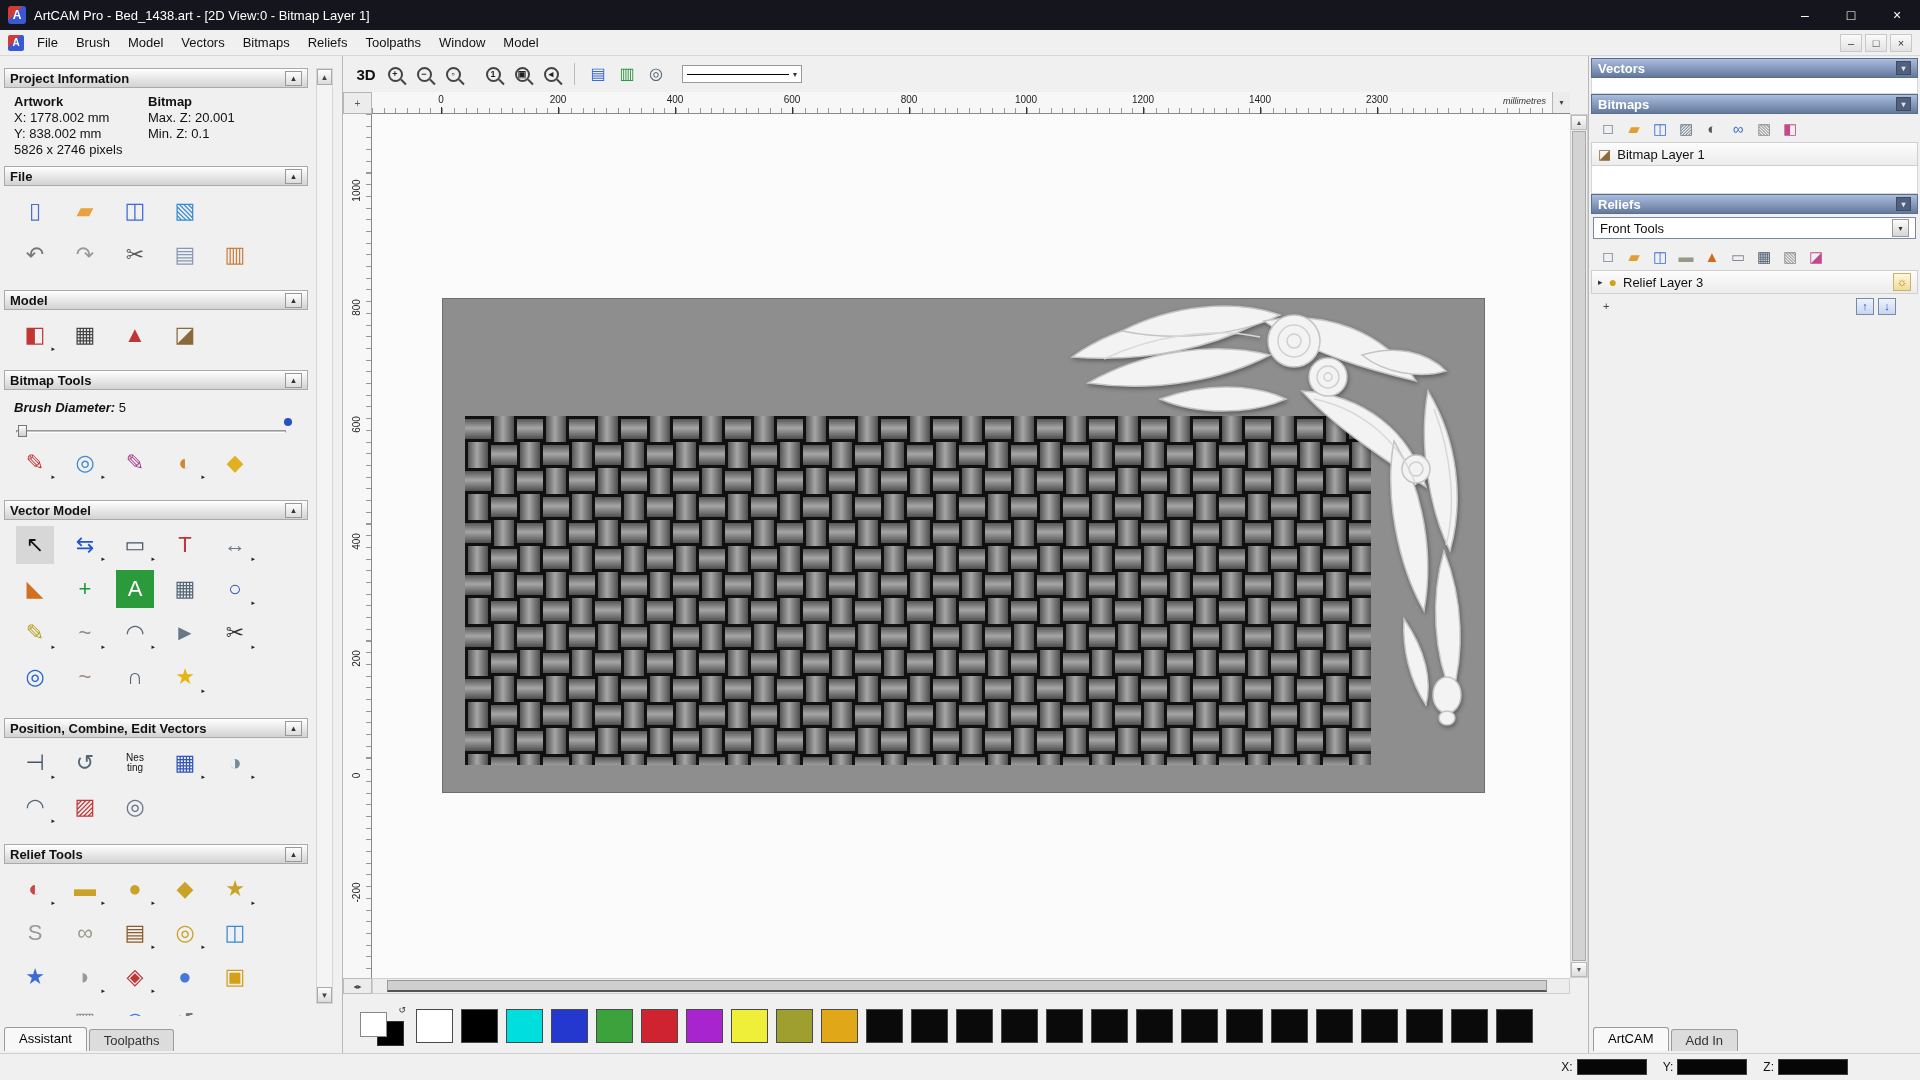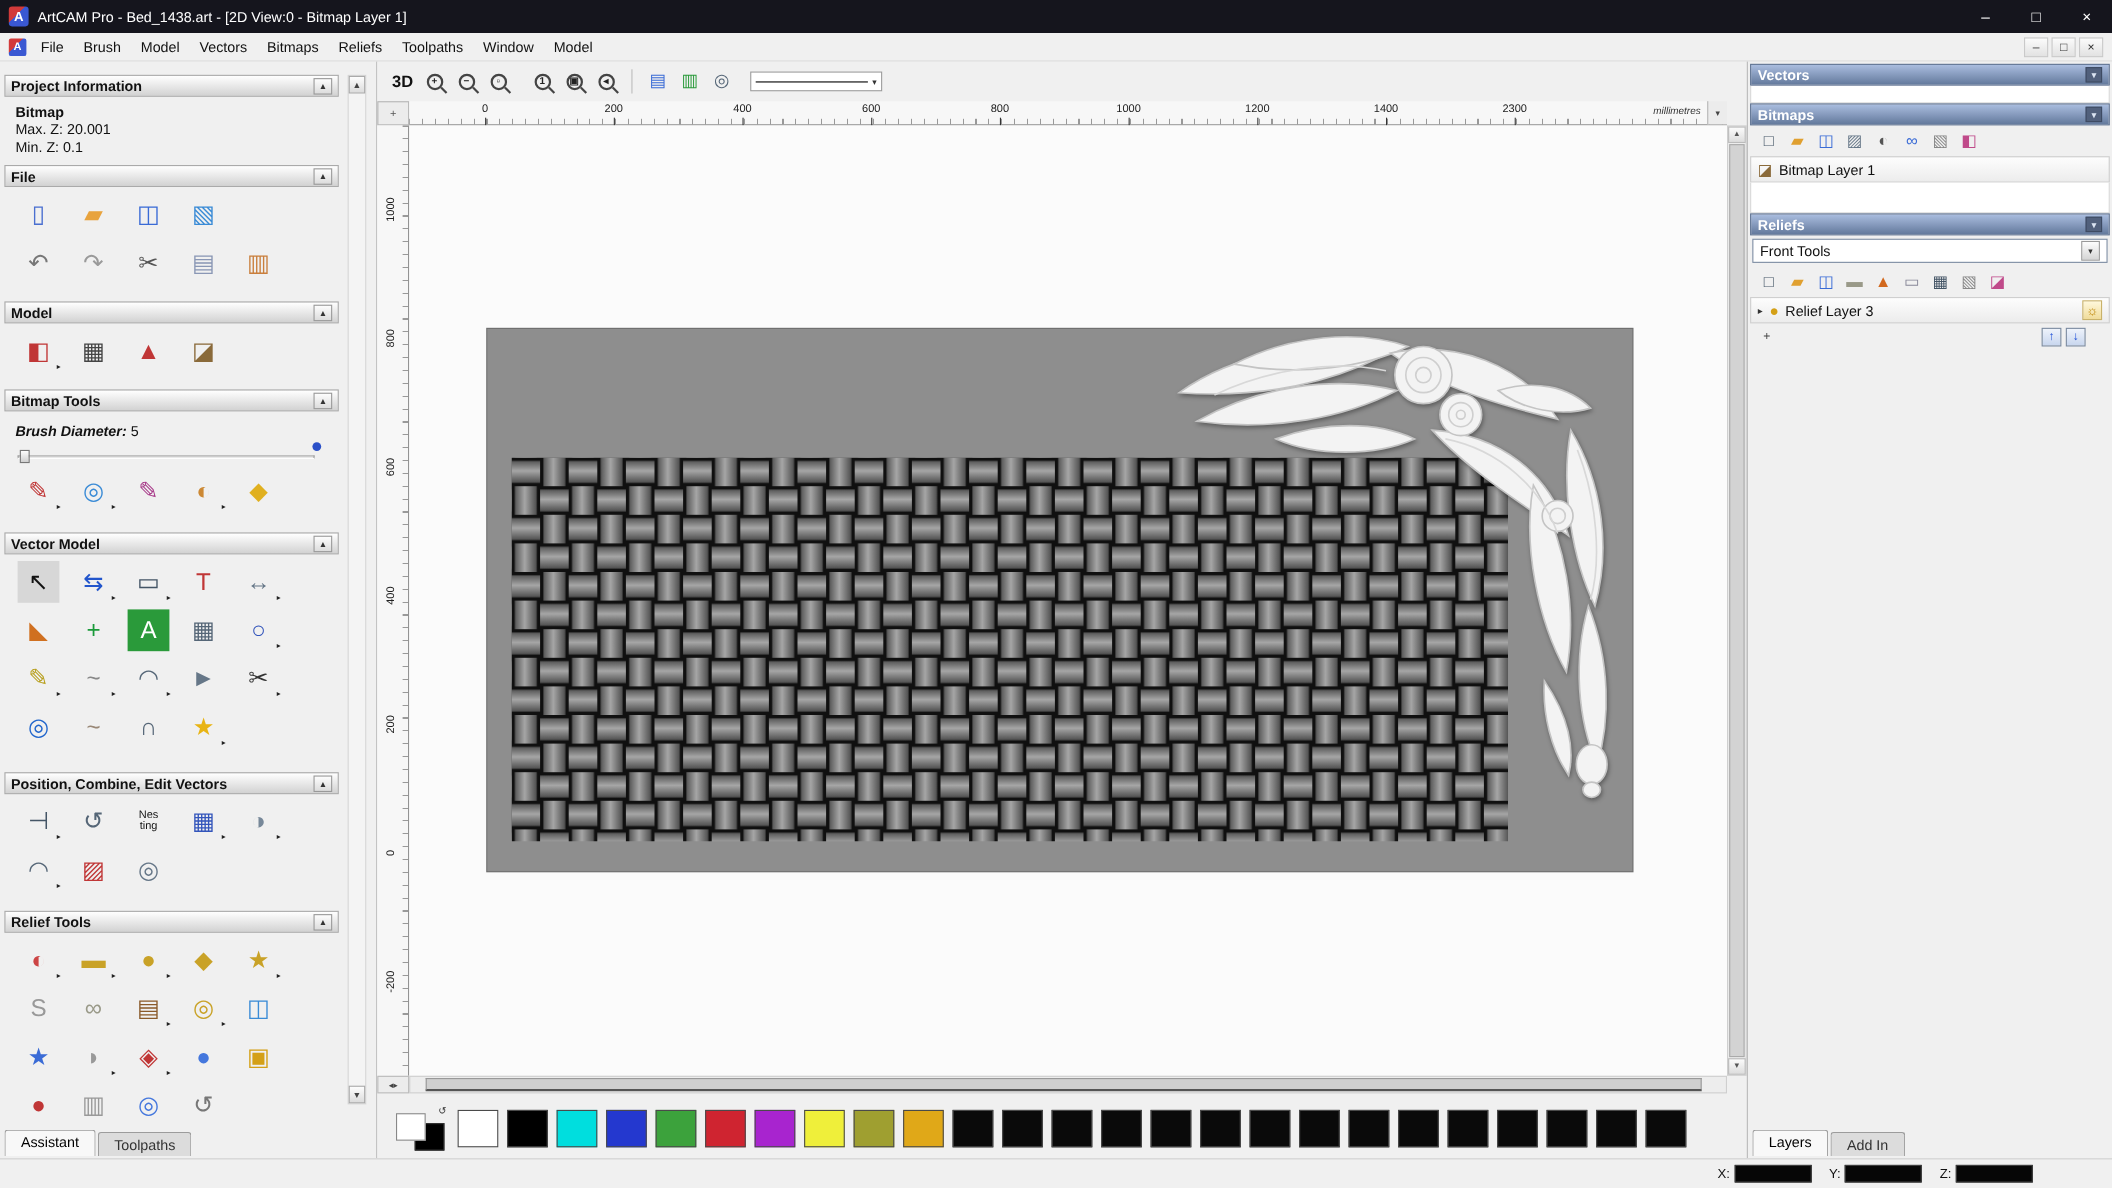--- a/index.html
+++ b/index.html
@@ -165,20 +165,26 @@
   </div>
 
   <div class="left-panel">
     <div class="panel-content">
 
       <div class="sec-h mt12">
         <span>Project Information</span>
         <span class="collapse">▴</span>
       </div>
       <div class="proj-info">
+        <div class="proj-col1">
+          <div class="proj-bold">Artwork</div>
+          <div>X: 1778.002 mm</div>
+          <div>Y: 838.002 mm</div>
+          <div>5826 x 2746 pixels</div>
+        </div>
         <div class="proj-col2">
           <div class="proj-bold" able="false">Bitmap</div>
           <div>Max. Z: 20.001</div>
           <div>Min. Z: 0.1</div>
         </div>
       </div>
 
       <div class="sec-h">
         <span>File</span>
         <span class="collapse">▴</span>
@@ -919,21 +925,21 @@
     </div>
     <div class="order-row">
       <span class="tree-plus">+</span>
       <div class="order-btns">
         <div class="order-btn">↑</div>
         <div class="order-btn">↓</div>
       </div>
     </div>
 
     <div class="right-tabs">
-      <div class="tab active">Layers</div>
+      <div class="tab active">ArtCAM</div>
       <div class="tab">Add In</div>
     </div>
   </div>
 
   <div class="statusbar">
     <div class="coord-group">
       <span>X:</span>
       <span class="coord-box"></span>
     </div>
     <div class="coord-group">

